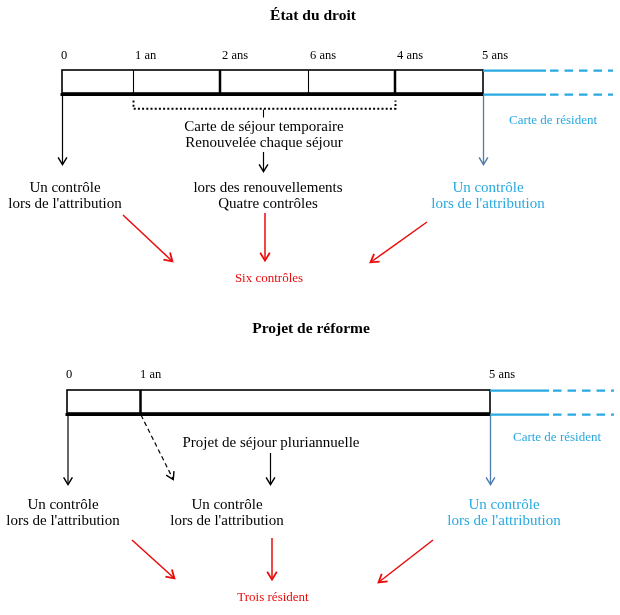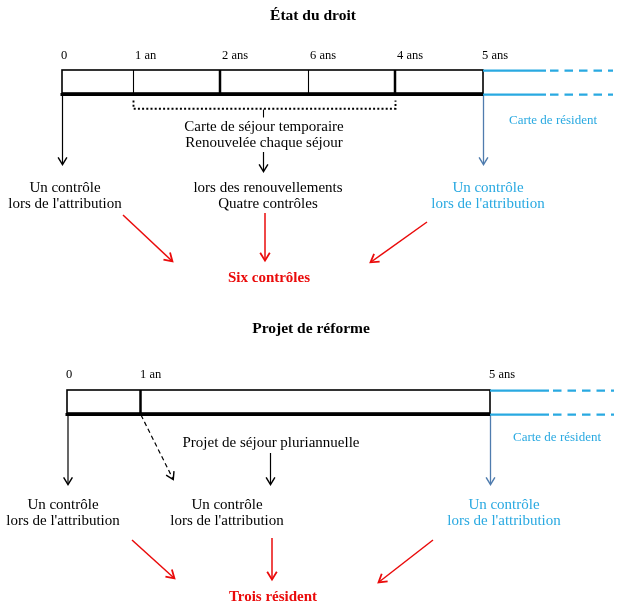--- a/index.html
+++ b/index.html
@@ -4,21 +4,21 @@
 <style>
   html,body{margin:0;padding:0;background:#ffffff;}
   .fig{position:relative;width:576px;height:615px;background:#fff;
        font-family:"Liberation Serif","DejaVu Serif",serif;color:var(--ink,#000);}
   .fig svg{position:absolute;left:0;top:0;}
   .t{position:absolute;white-space:nowrap;font-size:15px;line-height:15.5px;}
   .ctr{transform:translateX(-50%);text-align:center;}
   .title{font-weight:bold;font-size:15.5px;}
   .tick{font-size:12.5px;}
   .blue{color:var(--bright-blue,#29a9e1);}
-  .red{color:var(--accent-red,#ea0b0b);font-weight:bold;font-size:15px;}
+  .red{color:var(--accent-red,#ea0b0b);font-weight:normal;font-size:13px;}
   .ln{display:block;}
   
   .s-ink{stroke:var(--ink,#000);fill:none;}
   .s-blue{stroke:var(--bright-blue,#29a9e1);fill:none;}
   .s-steel{stroke:var(--steel-blue,#4f7cae);fill:none;}
   .s-red{stroke:var(--accent-red,#ea0b0b);fill:none;}
   .bar{fill:#ffffff;}
 </style>
 </head>
 <body>

